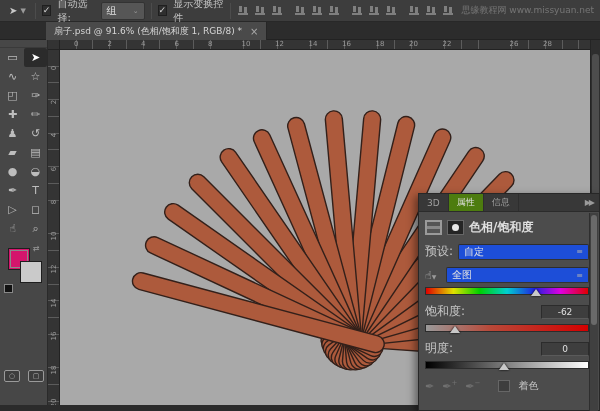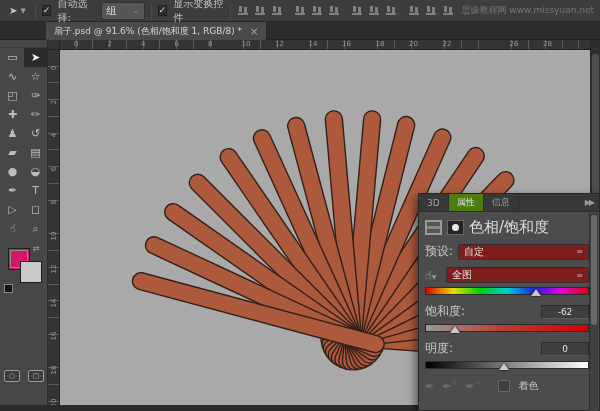--- a/index.html
+++ b/index.html
@@ -61,24 +61,24 @@
   #panel-tabs { height:18px; background:#383838; display:flex; align-items:stretch; border-bottom:1px solid #2b2b2b; }
   .ptab { padding:0 8px; display:flex; align-items:center; font-size:9px; color:#9f9f9f; border-right:1px solid #2e2e2e; }
   .ptab.active { background:#4d7c0f; color:#e0e0e0; }
   #panel-tabs .spacer { flex:1; }
   #panel-collapse { display:flex; align-items:center; padding:0 6px; color:#9a9a9a; font-size:8px; letter-spacing:-2px; }
   #panel-body { position:relative; padding:6px 10px 0 6px; }
   #adj-header { display:flex; align-items:center; gap:5px; height:18px; }
   #adj-icon { width:17px; height:15px; border:2px solid #9a9a9a; background:linear-gradient(to bottom,#555 0 4px,#888 4px 7px,#555 7px 100%); }
   #mask-icon { width:17px; height:15px; background:#252525; border:1px solid #666; position:relative; }
   #mask-icon::after { content:""; position:absolute; left:4px; top:3px; width:7px; height:7px; border-radius:50%; background:#e8e8e8; }
-  #adj-title { color:#dedede; font-size:15px; }
+  #adj-title { color:#dedede; font-size:12px;font-weight:bold; }
   .prow { display:flex; align-items:center; margin-top:7px; gap:5px; }
   .plabel { color:#c6c6c6; font-size:12px; }
-  .pselect { flex:1; display:flex; align-items:center; justify-content:space-between; background:#7f1d1d; border:1px solid #333; border-top-color:#2d2d2d; border-radius:2px; padding:2px 5px; color:#e2e2e2; font-size:10px; height:16px; }
+  .pselect { flex:1; display:flex; align-items:center; justify-content:space-between; background:#1d4ed8; border:1px solid #333; border-top-color:#2d2d2d; border-radius:2px; padding:2px 5px; color:#e2e2e2; font-size:10px; height:16px; }
   .pselect .dd { color:#b0b0b0; font-size:8px; }
   #taa-icon { width:16px; color:#c0c0c0; font-size:11px; }
   #taa-icon .caret { font-size:6px; }
   .slider-label-row { display:flex; align-items:center; justify-content:space-between; margin-top:8px; }
   .val-box { width:48px; height:14px; background:#3e3e3e; border:1px solid #2c2c2c; border-bottom-color:#5a5a5a; color:#e0e0e0; font-size:9px; text-align:center; line-height:13px; }
   .slider { position:relative; height:8px; margin-top:4px; border:1px solid #2c2c2c; }
   .slider .thumb { position:absolute; top:1px; width:0; height:0; border-left:5px solid transparent; border-right:5px solid transparent; border-bottom:7px solid #c8c8c8; margin-left:-5px; filter:drop-shadow(0 0 1px #000); }
   #hue-slider { background:linear-gradient(to right,#e00000,#e0e000 17%,#00d000 33%,#00d0d0 50%,#2020e0 67%,#e000e0 83%,#e00000); }
   #sat-slider { background:linear-gradient(to right,#9a9a9a,#b84838 40%,#d40000 100%); }
   #light-slider { background:linear-gradient(to right,#000,#fff); }

